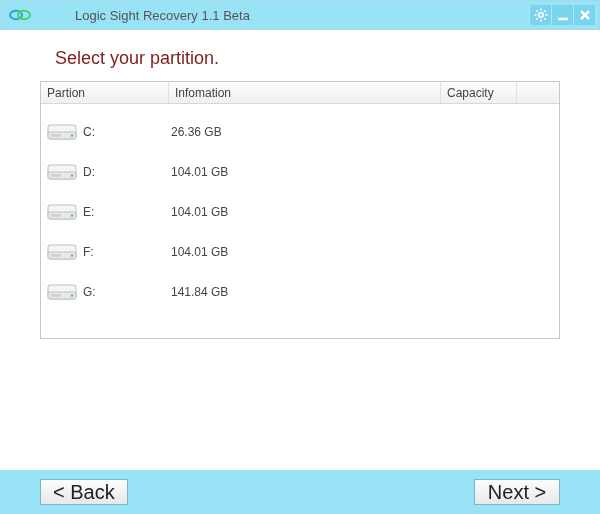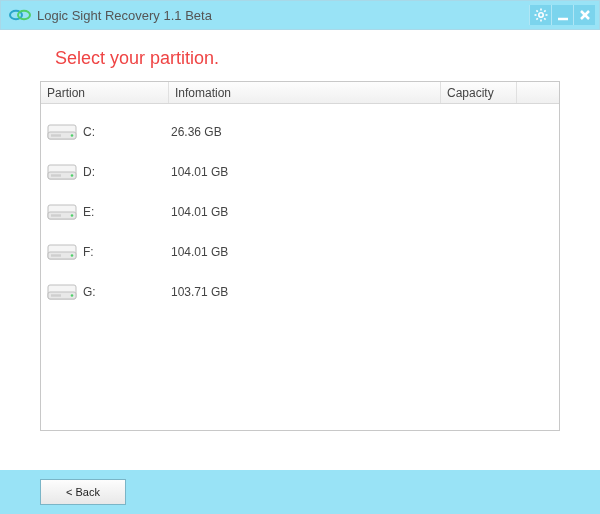--- a/index.html
+++ b/index.html
@@ -21,20 +21,21 @@
   }
   .logo {
     display: flex;
     align-items: center;
     margin-right: 6px;
   }
   .app-title {
     font-size: 13px;
     color: #555;
     flex: 1;
+    margin-left: 38px;
   }
   .titlebar-controls {
     display: flex;
     gap: 0;
   }
   .titlebar-btn {
     width: 22px;
     height: 20px;
     display: flex;
     align-items: center;
@@ -44,26 +45,26 @@
     cursor: pointer;
   }
   .content-area {
     position: relative;
     background: #fff;
     height: 440px;
   }
   .heading {
     padding: 18px 0 12px 55px;
     font-size: 18px;
-    color: #ef4444;
+    color: #7f1d1d;
   }
   .table-container {
     margin: 0 40px;
     border: 1px solid #c8c8c8;
-    height: 350px;
+    height: 258px;
     overflow: hidden;
     background: #fff;
   }
   .table-header {
     display: flex;
     height: 22px;
     border-bottom: 1px solid #d8d8d8;
     background: linear-gradient(#fdfdfd, #f0f0f0);
     font-size: 12px;
     color: #444;
@@ -108,21 +109,21 @@
     display: flex;
     align-items: center;
     padding: 0 40px;
     justify-content: space-between;
   }
   .nav-btn {
     min-width: 86px;
     height: 26px;
     background: linear-gradient(#fdfdfd, #e8e8e8);
     border: 1px solid #7ab5c7;
-    font-size: 11px;
+    font-size: 20px;
     color: #222;
     cursor: pointer;
     display: flex;
     align-items: center;
     justify-content: center;
     padding: 0 12px;
   }
 </style>
 </head>
 <body>
@@ -237,22 +238,23 @@
     <div class="cell-partition">
 
 <svg class="drive-icon" viewBox="0 0 30 20">
   <rect x="1" y="3" width="28" height="14" rx="2" fill="#f5f5f5" stroke="#bfbfbf"></rect>
   <rect x="1" y="10" width="28" height="7" rx="2" fill="#e8e8e8" stroke="#bfbfbf"></rect>
   <circle cx="25" cy="13.5" r="1.3" fill="#4fcf6a"></circle>
   <rect x="4" y="12.3" width="10" height="2.4" fill="#cfcfcf"></rect>
 </svg>
       <span>G:</span>
     </div>
-    <div class="cell-capacity">103.71 GB</div>
+    <div class="cell-capacity">141.84 GB</div>
     <div class="cell-info"></div>
   </div>
       </div>
   </div>
 </div>
 
 <div class="footer">
   <div class="nav-btn">&lt; Back</div>
+  <div class="nav-btn">Next &gt;</div>
 </div>
 
 </body></html>

